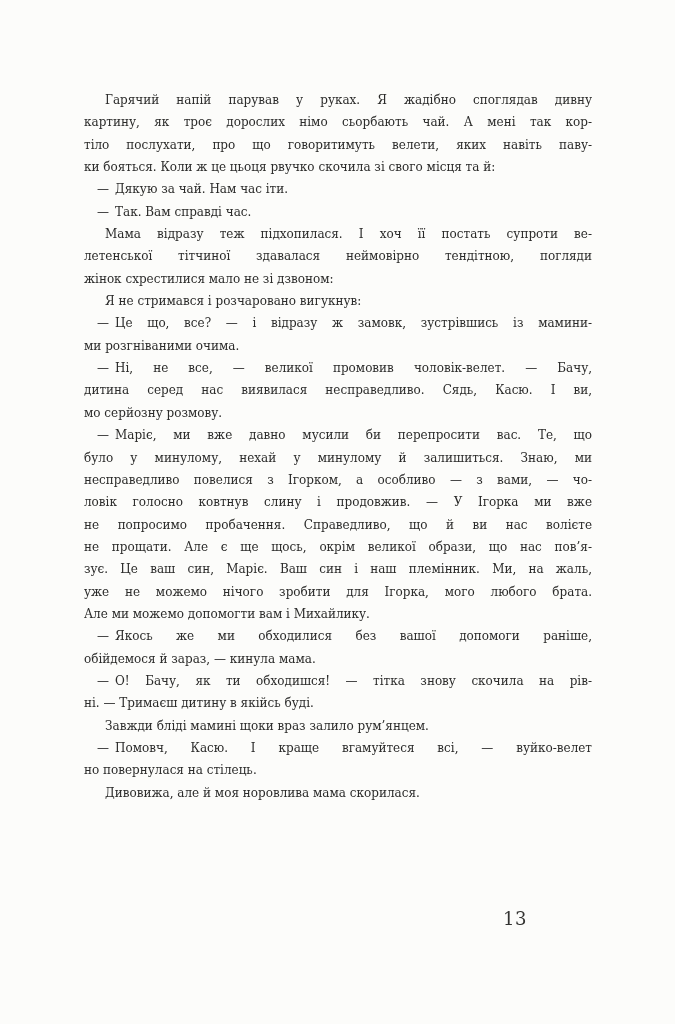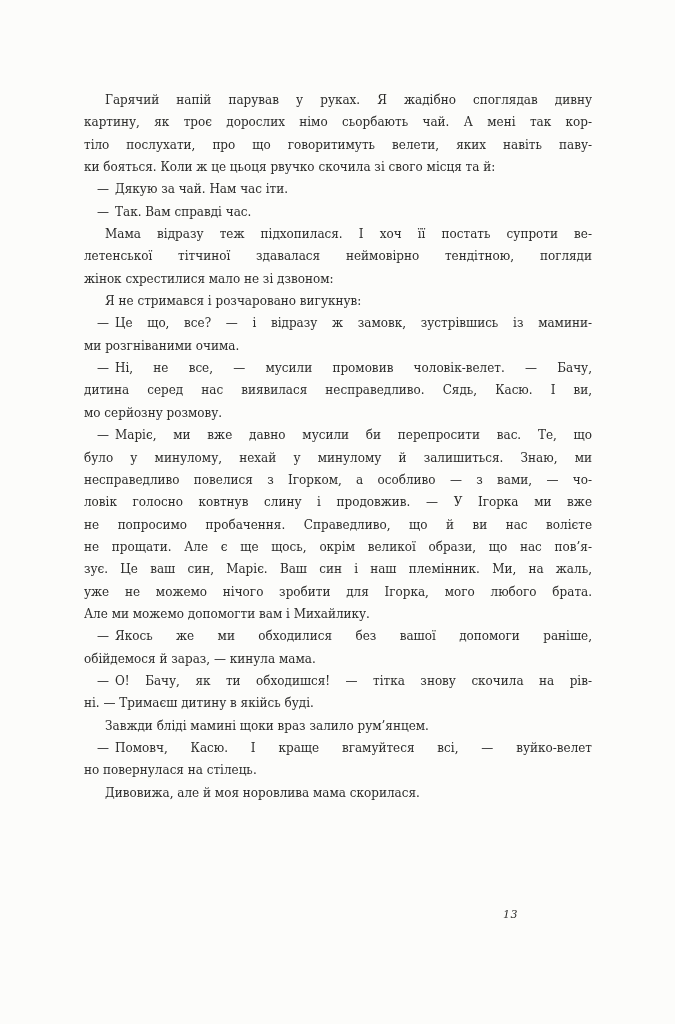--- a/index.html
+++ b/index.html
@@ -40,24 +40,23 @@
   .line.pfirst.dash {
     text-indent: 13px;
   }
   .line.plast {
     text-align-last: left;
   }
   .folio {
     position: absolute;
     left: 503px;
     top: 908px;
-    font-size: 11px;
+    font-size: 18px;
     letter-spacing: 0.5px;
     color: #333331;
-    font-style: italic;
   }
 </style>
 </head>
 <body>
 
 <div class="book-page">
   <div class="body-text">
       <p class="para">
         <span class="line pfirst">Гарячий напій парував у руках. Я жадібно споглядав дивну</span>
         <span class="line">картину, як троє дорослих німо сьорбають чай. А мені так кор-</span>
@@ -76,21 +75,21 @@
         <span class="line plast">жінок схрестилися мало не зі дзвоном:</span>
       </p>
       <p class="para">
         <span class="line pfirst plast">Я не стримався і розчаровано вигукнув:</span>
       </p>
       <p class="para">
         <span class="line pfirst dash">— Це що, все? — і відразу ж замовк, зустрівшись із мамини-</span>
         <span class="line plast">ми розгніваними очима.</span>
       </p>
       <p class="para">
-        <span class="line pfirst dash">— Ні, не все, — мусили промовив чоловік-велет. — Бачу,</span>
+        <span class="line pfirst dash">— Ні, не все, — великої промовив чоловік-велет. — Бачу,</span>
         <span class="line">дитина серед нас виявилася несправедливо. Сядь, Касю. І ви,</span>
         <span class="line plast">мо серйозну розмову.</span>
       </p>
       <p class="para">
         <span class="line pfirst dash">— Маріє, ми вже давно мусили би перепросити вас. Те, що</span>
         <span class="line">було у минулому, нехай у минулому й залишиться. Знаю, ми</span>
         <span class="line">несправедливо повелися з Ігорком, а особливо — з вами, — чо-</span>
         <span class="line">ловік голосно ковтнув слину і продовжив. — У Ігорка ми вже</span>
         <span class="line">не попросимо пробачення. Справедливо, що й ви нас волієте</span>
         <span class="line">не прощати. Але є ще щось, окрім великої образи, що нас пов’я-</span>

